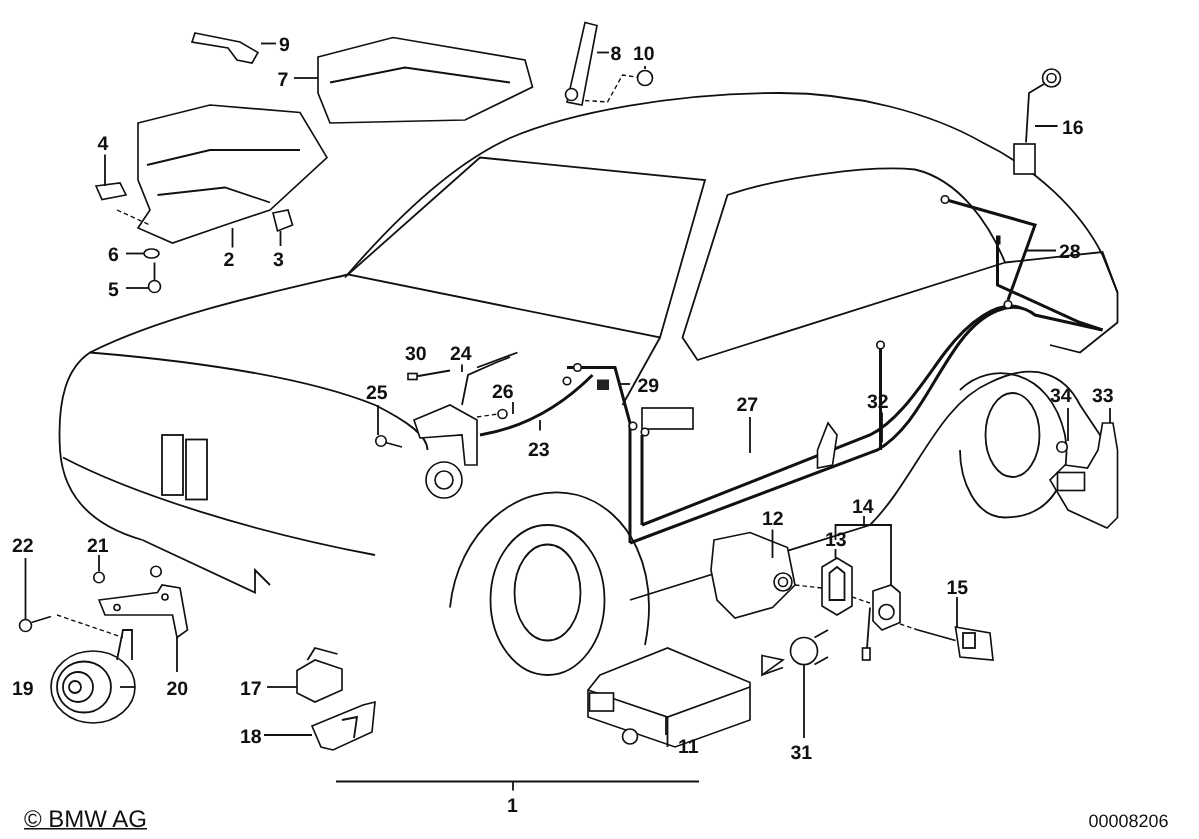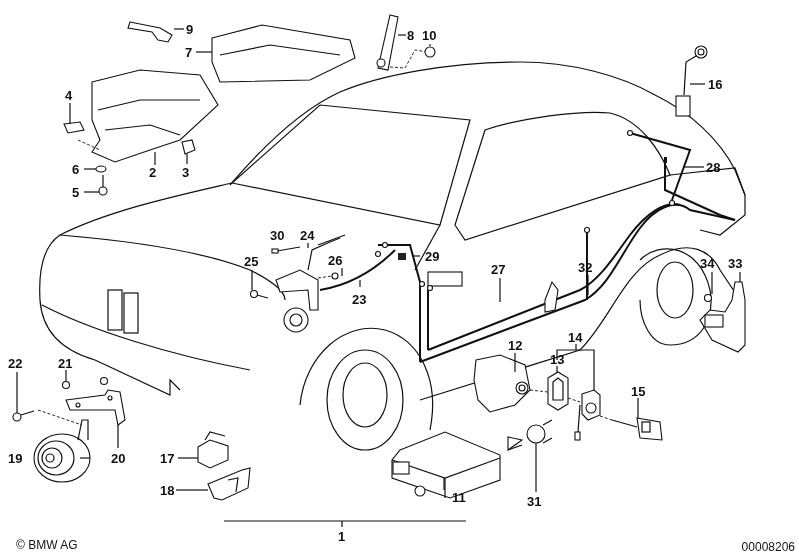--- a/index.html
+++ b/index.html
@@ -5,22 +5,22 @@
   html, body { margin:0; padding:0; background:#ffffff; }
   body { width:799px; height:559px; position:relative; overflow:hidden;
          font-family:"Liberation Sans", sans-serif; }
   #diagram { position:absolute; left:0; top:0; width:799px; height:559px; }
   .ln { stroke:#111; stroke-width:1.2; fill:none; }
   .thick { stroke:#111; stroke-width:2; fill:none; }
   .part { stroke:#111; stroke-width:1.1; fill:#fff; }
   .dash { stroke:#111; stroke-width:0.9; fill:none; stroke-dasharray:3 2; }
   .lbl { font-family:"Liberation Sans", sans-serif; font-weight:bold; font-size:13px; fill:#111; }
   .foot { position:absolute; font-family:"Liberation Sans", sans-serif; color:#111; }
-  #copyright { left:16px; top:538px; font-size:12px; }
-  #diagram-id { right:4px; top:540px; font-size:12px; }
+  #copyright { left:16px; top:538px; font-size:16px;text-decoration:underline; }
+  #diagram-id { right:20px; top:540px; font-size:12px; }
 </style>
 </head>
 <body>
 
 <svg id="diagram" viewBox="0 0 799 559" xmlns="http://www.w3.org/2000/svg">
 
   <g>
 
     <path class="ln" d="M 230 185 C 260 150, 300 110, 340 92 C 380 75, 450 62, 520 62 C 570 62, 620 75, 655 95 C 690 112, 720 140, 735 170 L 745 195 L 745 215 L 720 235 L 700 230"></path>
 

